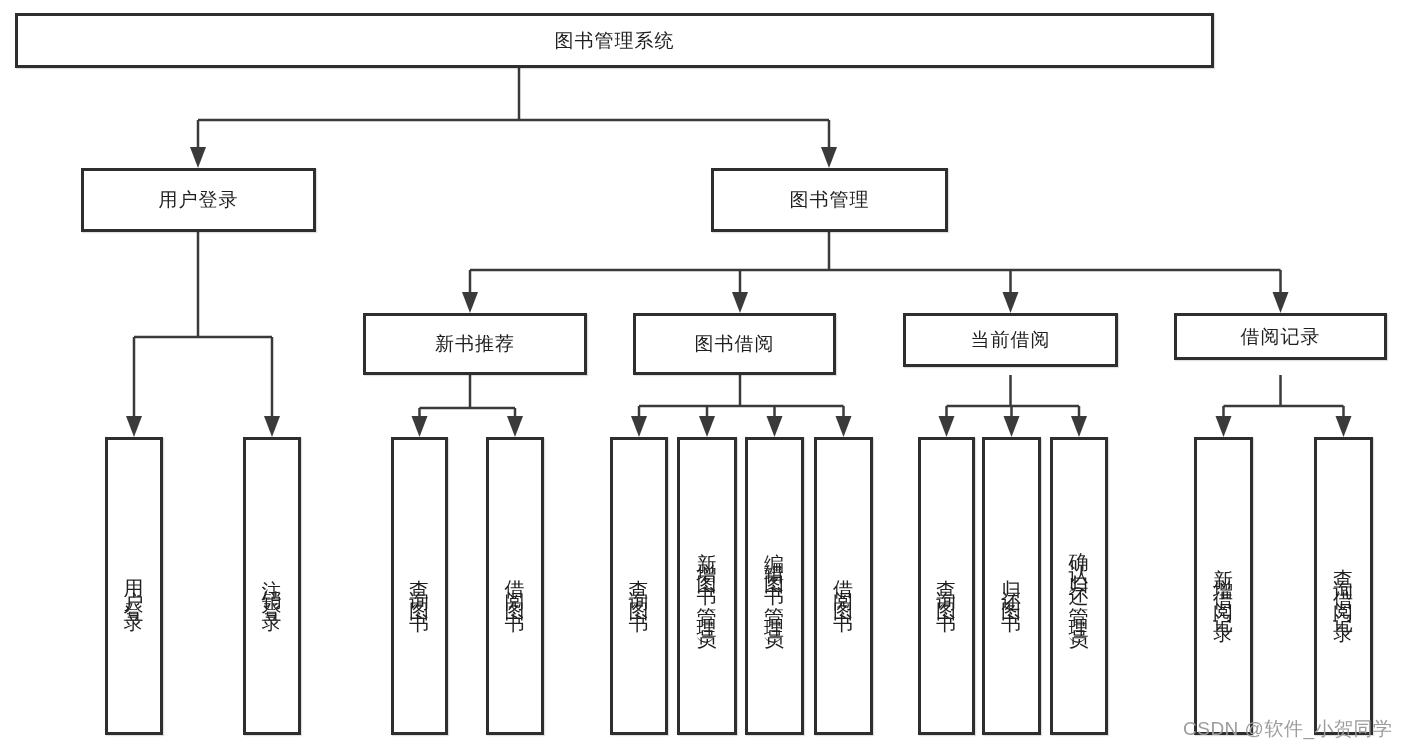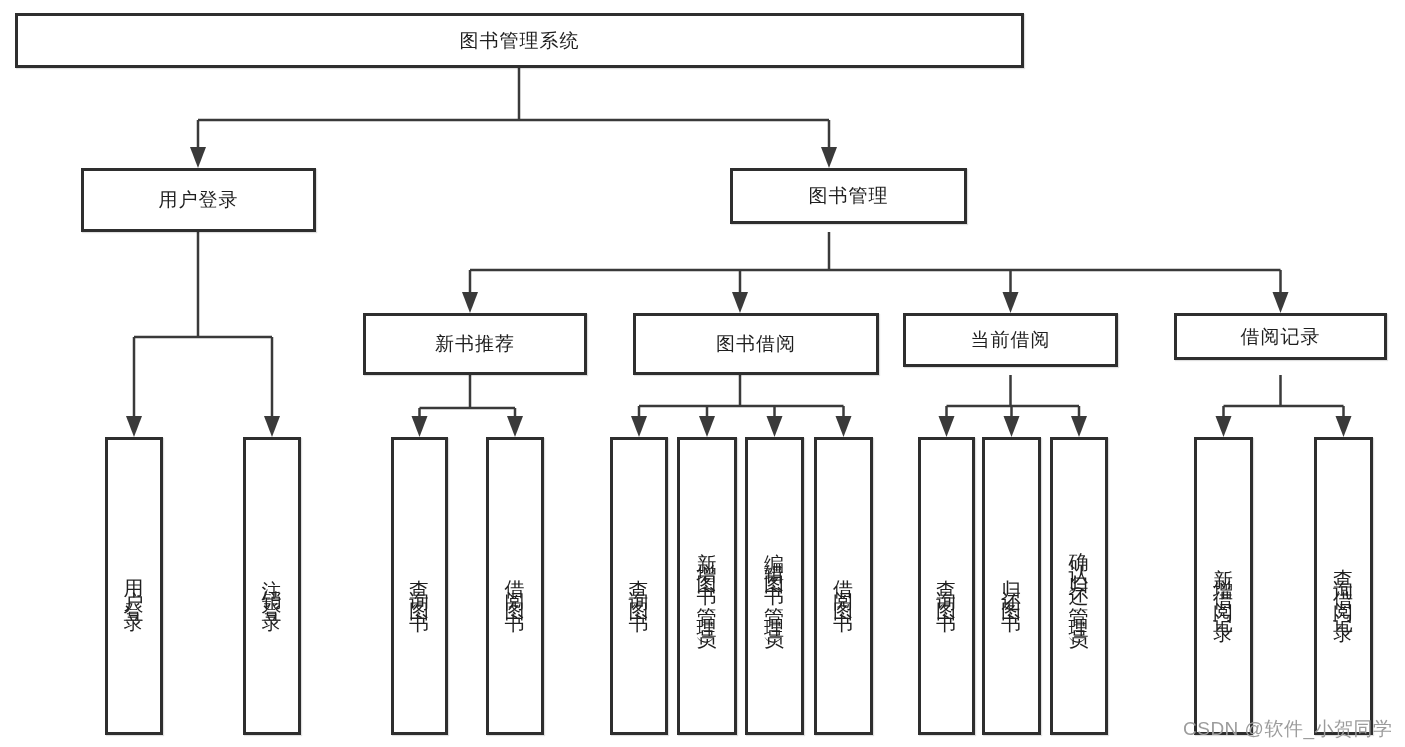--- a/index.html
+++ b/index.html
@@ -111,35 +111,35 @@
     <path d="M1071 416 L1087 416 L1079 437 Z"></path>
 
     <line x1="1280.5" y1="375" x2="1280.5" y2="406"></line>
     <line x1="1223.5" y1="406" x2="1343.5" y2="406"></line>
     <line x1="1223.5" y1="406" x2="1223.5" y2="419"></line>
     <line x1="1343.5" y1="406" x2="1343.5" y2="419"></line>
     <path d="M1215.5 416 L1231.5 416 L1223.5 437 Z"></path>
     <path d="M1335.5 416 L1351.5 416 L1343.5 437 Z"></path>
   </svg>
 
-  <div class="node hbox" style="left:15px;top:13px;width:1009px;height:55px">
+  <div class="node hbox" style="left:15px;top:13px;width:1199px;height:55px">
     <span>图书管理系统</span>
   </div>
 
   <div class="node hbox" style="left:81px;top:168px;width:235px;height:64px">
     <span>用户登录</span>
   </div>
-  <div class="node hbox" style="left:730px;top:168px;width:237px;height:56px">
+  <div class="node hbox" style="left:711px;top:168px;width:237px;height:64px">
     <span>图书管理</span>
   </div>
 
   <div class="node hbox" style="left:363px;top:313px;width:224px;height:62px">
     <span>新书推荐</span>
   </div>
-  <div class="node hbox" style="left:633px;top:313px;width:246px;height:62px">
+  <div class="node hbox" style="left:633px;top:313px;width:203px;height:62px">
     <span>图书借阅</span>
   </div>
   <div class="node hbox" style="left:903px;top:313px;width:215px;height:54px">
     <span>当前借阅</span>
   </div>
   <div class="node hbox" style="left:1174px;top:313px;width:213px;height:47px">
     <span>借阅记录</span>
   </div>
 
   <div class="node vbox" style="left:105px;width:58px">

